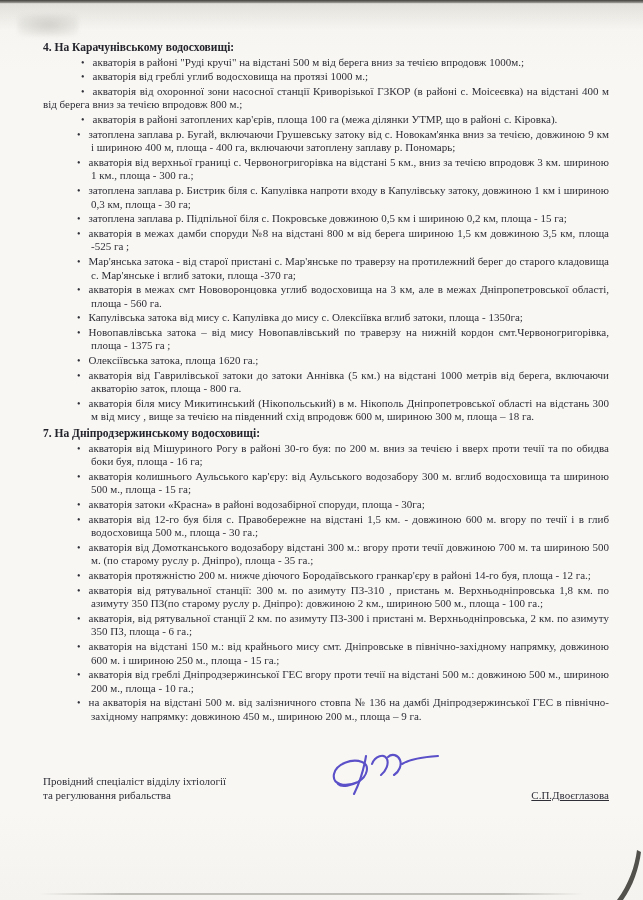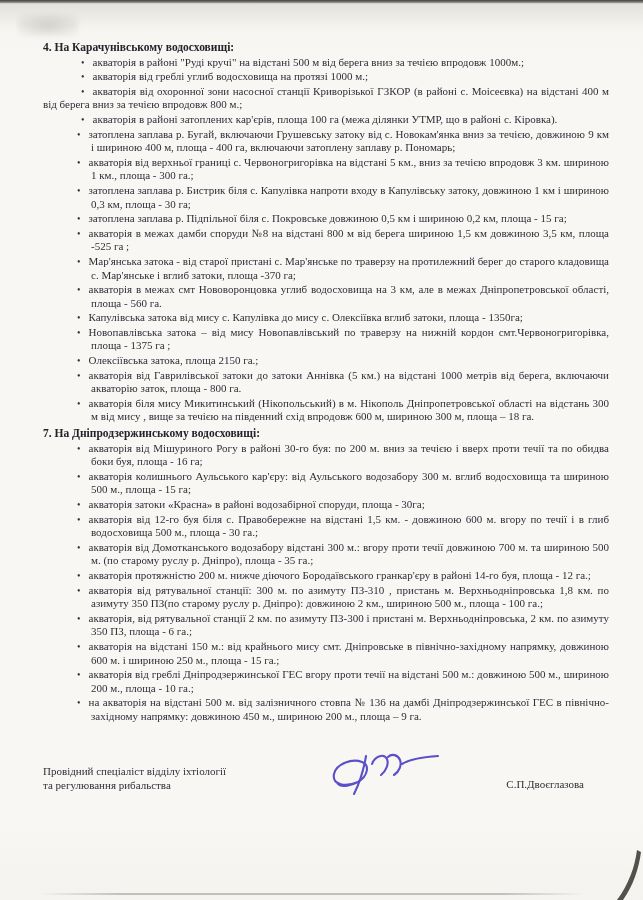--- a/index.html
+++ b/index.html
@@ -49,27 +49,27 @@
   .sec-list { }
   .item {
     text-align:justify;
     margin-bottom:1px;
   }
   .hanging .item { padding-left:48px; text-indent:-14px; }
   .flush   .item { padding-left:0;    text-indent:38px; }
   .bullet { display:inline; padding-right:8px; font-size:10px; }
 
   .signature-block {
-    display:flex; align-items:center;
+    display:flex; align-items:flex-end;
     margin-top:30px;
     position:relative;
   }
   .sig-role { width:250px; line-height:14.5px; }
   .sig-autograph { margin-left:35px; margin-top:-6px; }
-  .sig-name { margin-left:auto; margin-right:25px; margin-top:14px; white-space:nowrap; }
+  .sig-name { margin-left:auto; margin-top:14px; white-space:nowrap;text-decoration:underline; }
 </style>
 </head>
 <body>
 
 <div class="page">
 
   <div class="top-edge"></div>
   <div class="top-haze"></div>
   <div class="left-smudge"></div>
   <div class="bottom-line"></div>
@@ -91,21 +91,21 @@
         <div class="sec-list hanging">
           <div class="item"><span class="bullet">•</span><span>затоплена заплава р. Бугай, включаючи Грушевську затоку від с. Новокам'янка вниз за течією, довжиною 9 км і шириною 400 м, площа - 400 га, включаючи затоплену заплаву р. Пономарь;</span></div>
           <div class="item"><span class="bullet">•</span><span>акваторія від верхньої границі с. Червоногригорівка на відстані 5 км., вниз за течією впродовж 3 км. шириною 1 км., площа - 300 га.;</span></div>
           <div class="item"><span class="bullet">•</span><span>затоплена заплава р. Бистрик біля с. Капулівка напроти входу в Капулівську затоку, довжиною 1 км і шириною 0,3 км, площа - 30 га;</span></div>
           <div class="item"><span class="bullet">•</span><span>затоплена заплава р. Підпільної біля с. Покровське довжиною 0,5 км і шириною 0,2 км, площа - 15 га;</span></div>
           <div class="item"><span class="bullet">•</span><span>акваторія в межах дамби споруди №8 на відстані 800 м від берега шириною 1,5 км довжиною 3,5 км, площа -525 га ;</span></div>
           <div class="item"><span class="bullet">•</span><span>Мар'янська затока - від старої пристані с. Мар'янське по траверзу на протилежний берег до старого кладовища с. Мар'янське і вглиб затоки, площа -370 га;</span></div>
           <div class="item"><span class="bullet">•</span><span>акваторія в межах смт Нововоронцовка углиб водосховища на 3 км, але в межах Дніпропетровської області, площа -  560 га.</span></div>
           <div class="item"><span class="bullet">•</span><span>Капулівська затока від мису с. Капулівка до мису с. Олексіївка вглиб затоки, площа - 1350га;</span></div>
           <div class="item"><span class="bullet">•</span><span>Новопавлівська затока – від мису Новопавлівський по траверзу на нижній кордон смт.Червоногригорівка, площа - 1375 га ;</span></div>
-          <div class="item"><span class="bullet">•</span><span>Олексіївська затока, площа 2150 га.;</span></div>
+          <div class="item"><span class="bullet">•</span><span>Олексіївська затока, площа 1620 га.;</span></div>
           <div class="item"><span class="bullet">•</span><span>акваторія від Гаврилівської затоки до затоки Аннівка (5 км.) на відстані 1000 метрів від берега, включаючи акваторію заток, площа - 800 га.</span></div>
           <div class="item"><span class="bullet">•</span><span>акваторія біля мису Микитинський (Нікопольський) в м. Нікополь  Дніпропетровської області на відстань  300 м від мису , вище за течією на південний схід  впродовж 600 м, шириною 300 м, площа – 18 га.</span></div>
         </div>
         <div class="sec-heading">7. На Дніпродзержинському водосховищі:</div>
         <div class="sec-list hanging">
           <div class="item"><span class="bullet">•</span><span>акваторія від Мішуриного Рогу в районі 30-го буя: по 200 м. вниз за течією і вверх проти течії та по обидва боки буя, площа - 16 га;</span></div>
           <div class="item"><span class="bullet">•</span><span>акваторія колишнього Аульського кар'єру: від Аульського водозабору 300 м. вглиб водосховища та шириною 500 м., площа - 15 га;</span></div>
           <div class="item"><span class="bullet">•</span><span>акваторія затоки «Красна» в районі водозабірної споруди, площа - 30га;</span></div>
           <div class="item"><span class="bullet">•</span><span>акваторія від 12-го буя біля с. Правобережне на відстані 1,5 км. - довжиною 600 м. вгору по течії і в глиб водосховища 500 м., площа - 30 га.;</span></div>
           <div class="item"><span class="bullet">•</span><span>акваторія від Домотканського водозабору відстані 300 м.: вгору проти течії довжиною 700 м. та шириною 500 м. (по старому руслу р. Дніпро), площа - 35 га.;</span></div>

